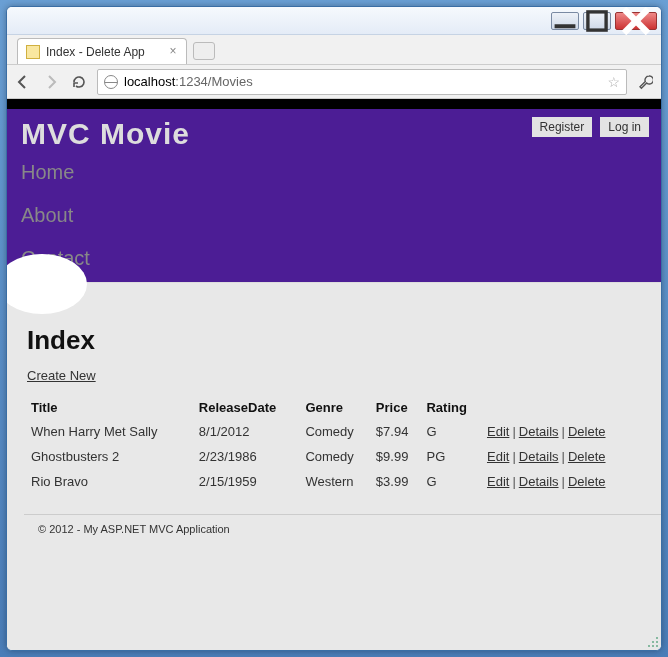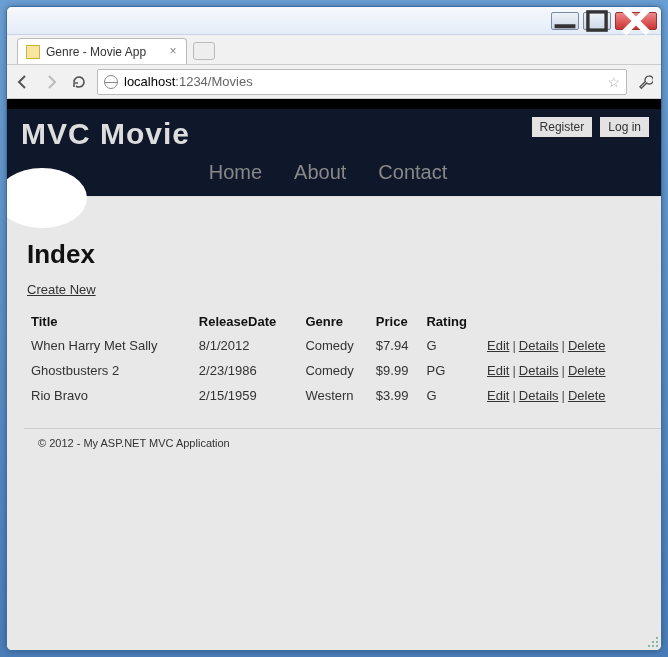--- a/index.html
+++ b/index.html
@@ -25,25 +25,25 @@
   .nav-icn svg { width: 16px; height: 16px; }
   .urlbox { flex: 1; height: 26px; border: 1px solid #bbb; border-radius: 2px; background: #fff; display: flex; align-items: center; padding: 0 6px; font-size: 13px; color: #333; }
   .urlbox .globe { width: 14px; height: 14px; border: 1px solid #888; border-radius: 50%; margin-right: 6px; position: relative; }
   .urlbox .globe:before { content:""; position:absolute; left:0; right:0; top:50%; border-top:1px solid #888; }
   .urlbox .star { margin-left: auto; color: #aaa; font-size: 14px; cursor: pointer; }
   .urlbox .host { color: #000; }
   .urlbox .path { color: #666; }
 
   .page { flex: 1; background: #e8e8e8; overflow: auto; }
   .blackbar { height: 10px; background: #000; }
-  .header { background: #0f172a; padding: 8px 14px 0 14px; position: relative; border-bottom: 1px solid #ddd; }
+  .header { background: #4c1d95; padding: 8px 14px 0 14px; position: relative; border-bottom: 1px solid #ddd; }
   .brand { font-size: 30px; font-weight: 600; color: #ddd; letter-spacing: 1px; }
   .auth { position: absolute; top: 8px; right: 12px; display: flex; gap: 8px; }
   .auth a { background: #e3e3e3; padding: 3px 8px; font-size: 12px; color: #333; text-decoration: none; cursor: pointer; }
-  .mainnav { display: flex; justify-content: center; gap: 32px; padding: 10px 12px 12px 0; }
+  .mainnav { display: flex; justify-content: center; gap: 20px; padding: 10px 12px 12px 0; flex-direction: column; }
   .mainnav a { font-size: 20px; color: #888; text-decoration: none; cursor: pointer; }
   .curve { position: absolute; left: -10px; bottom: -32px; width: 90px; height: 60px; background: #fff; border-radius: 50%; }
 
   .content { padding: 42px 20px 20px 20px; }
   h2.idx { font-size: 26px; font-weight: 700; color: #111; margin-bottom: 10px; }
   .create { color: #333; text-decoration: underline; font-size: 13px; cursor: pointer; }
   table { width: 100%; border-collapse: collapse; margin-top: 12px; font-size: 13px; }
   th { text-align: left; font-weight: 700; color: #111; padding: 4px 4px; margin-top: 47px; }
   td { padding: 5px 4px; color: #333; }
   .rowlinks a { color: #333; text-decoration: underline; cursor: pointer; }
@@ -76,21 +76,21 @@
             <line x1="2" y1="2" x2="8" y2="8" stroke="#fff" stroke-width="1.6"></line>
             <line x1="8" y1="2" x2="2" y2="8" stroke="#fff" stroke-width="1.6"></line>
           </svg>
       </div>
     </div>
   </div>
 
   <div class="tabstrip">
     <div class="tab">
       <span class="favicon"></span>
-      <span>Genre - Movie App</span>
+      <span>Index - Delete App</span>
       <span class="tab-close">×</span>
     </div>
     <div class="newtab"></div>
   </div>
 
   <div class="addrbar">
     <div class="nav-icn">
       <svg viewBox="0 0 16 16">
           <path d="M10 2 L4 8 L10 14" fill="none" stroke="currentColor" stroke-width="2"></path>
         </svg>

